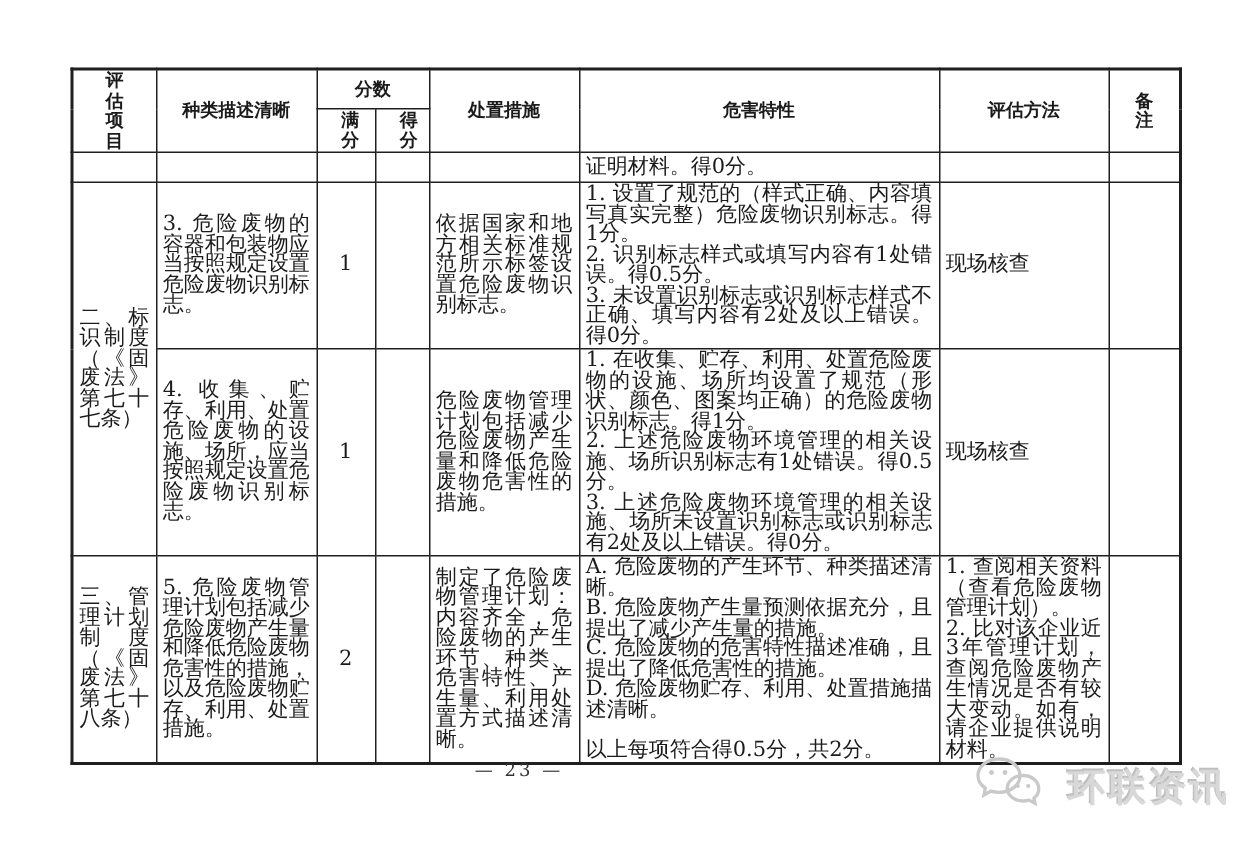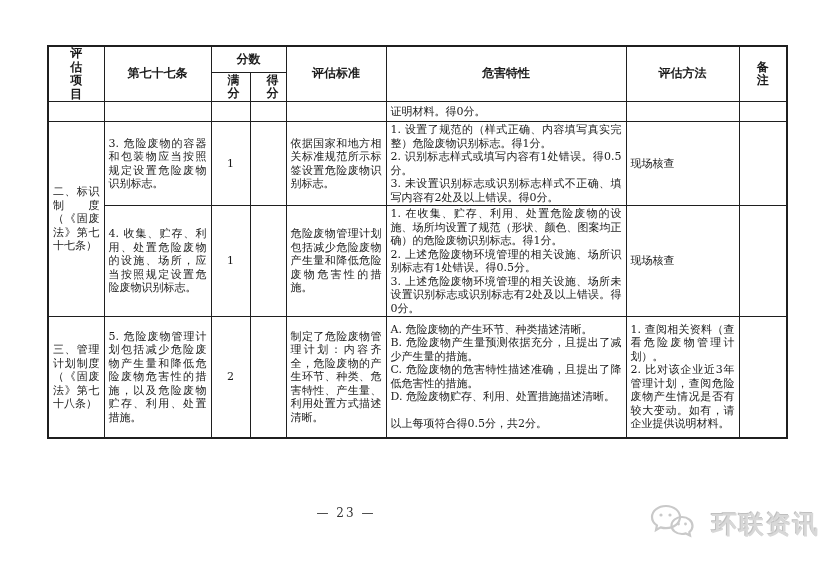--- a/index.html
+++ b/index.html
@@ -9,21 +9,21 @@
   }
   table.eval{
     position:absolute;left:47px;top:45px;width:739px;
     border-collapse:collapse;table-layout:fixed;
     border:2px solid #1f1f1f;
   }
   table.eval th,table.eval td{
     border:1px solid #1f1f1f;
     padding:1px 4px;
     vertical-align:middle;
-    font-size:11px;line-height:13.5px;
+    font-size:14px;line-height:13.5px;
     word-break:break-all;
     overflow:hidden;
   }
   table.eval th{
     font-family:"Liberation Sans","DejaVu Sans",sans-serif;
     font-weight:bold;font-size:12px;text-align:center;padding:0 16px;
   }
   td.center{text-align:center;}
   td.just{text-align:justify;}
   td.pre{white-space:pre-line;text-align:justify;}
@@ -53,23 +53,23 @@
       <col style="width:39px">
       <col style="width:36px">
     <col style="width:100px">
       <col style="width:240px">
       <col style="width:113px">
       <col style="width:48px">
   </colgroup>
   <tbody>
       <tr style="height:26px">
     <th rowspan="2">评估项目</th>
-    <th rowspan="2">第七十七条</th>
+    <th rowspan="2">种类描述清晰</th>
     <th colspan="2">分数</th>
-    <th rowspan="2">评估标准</th>
+    <th rowspan="2">处置措施</th>
     <th rowspan="2">危害特性</th>
     <th rowspan="2">评估方法</th>
     <th rowspan="2">备注</th>
   </tr>
   <tr style="height:26px">
     <th>满分</th>
     <th>得分</th>
   </tr>
 
   <tr style="height:20px">

